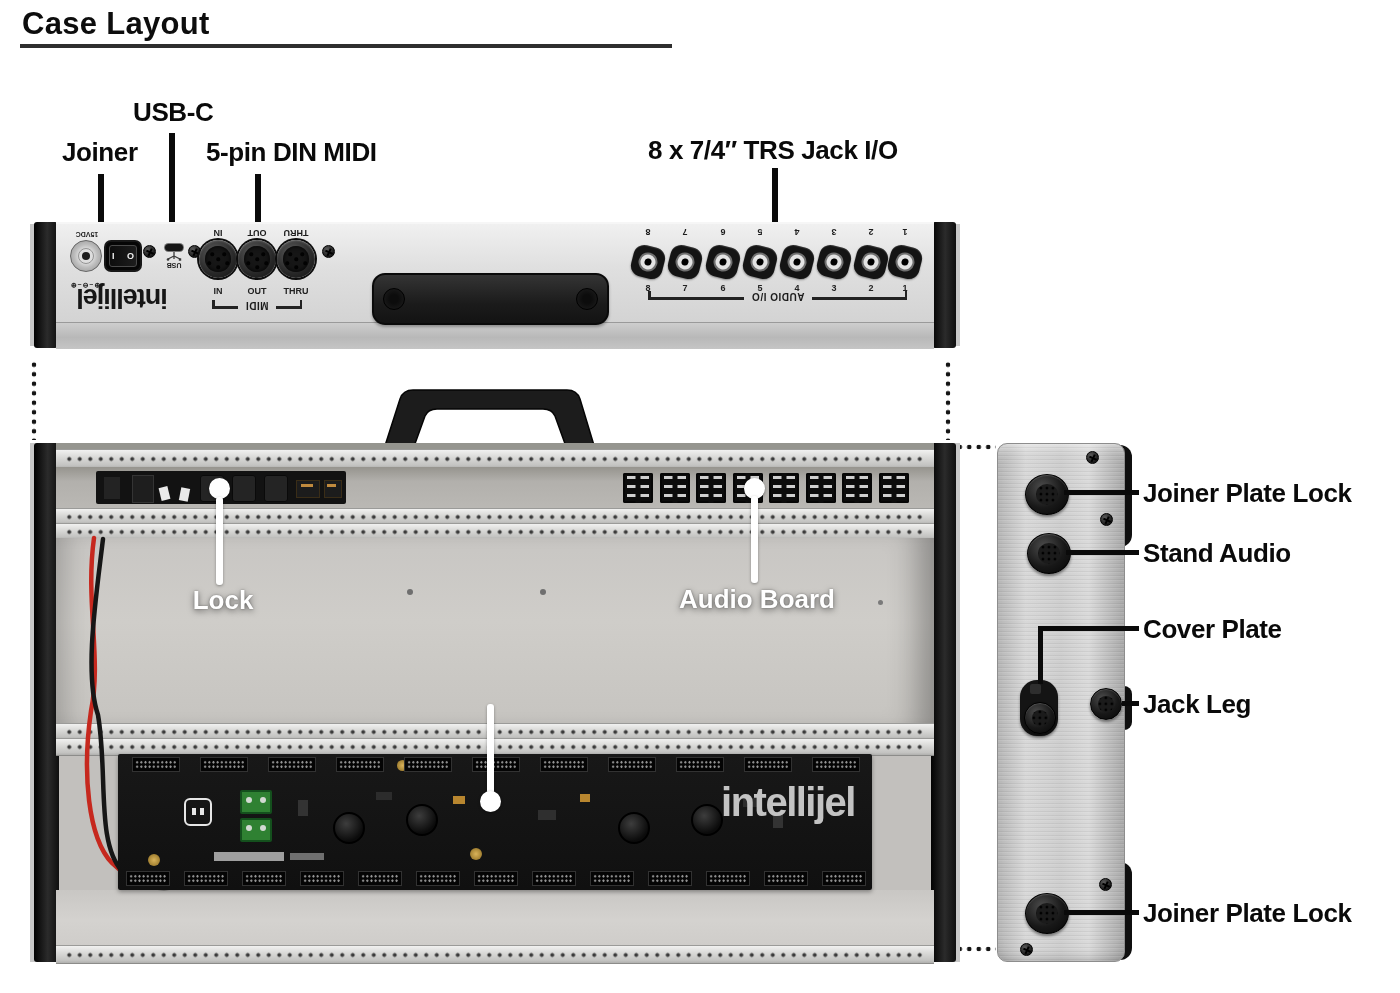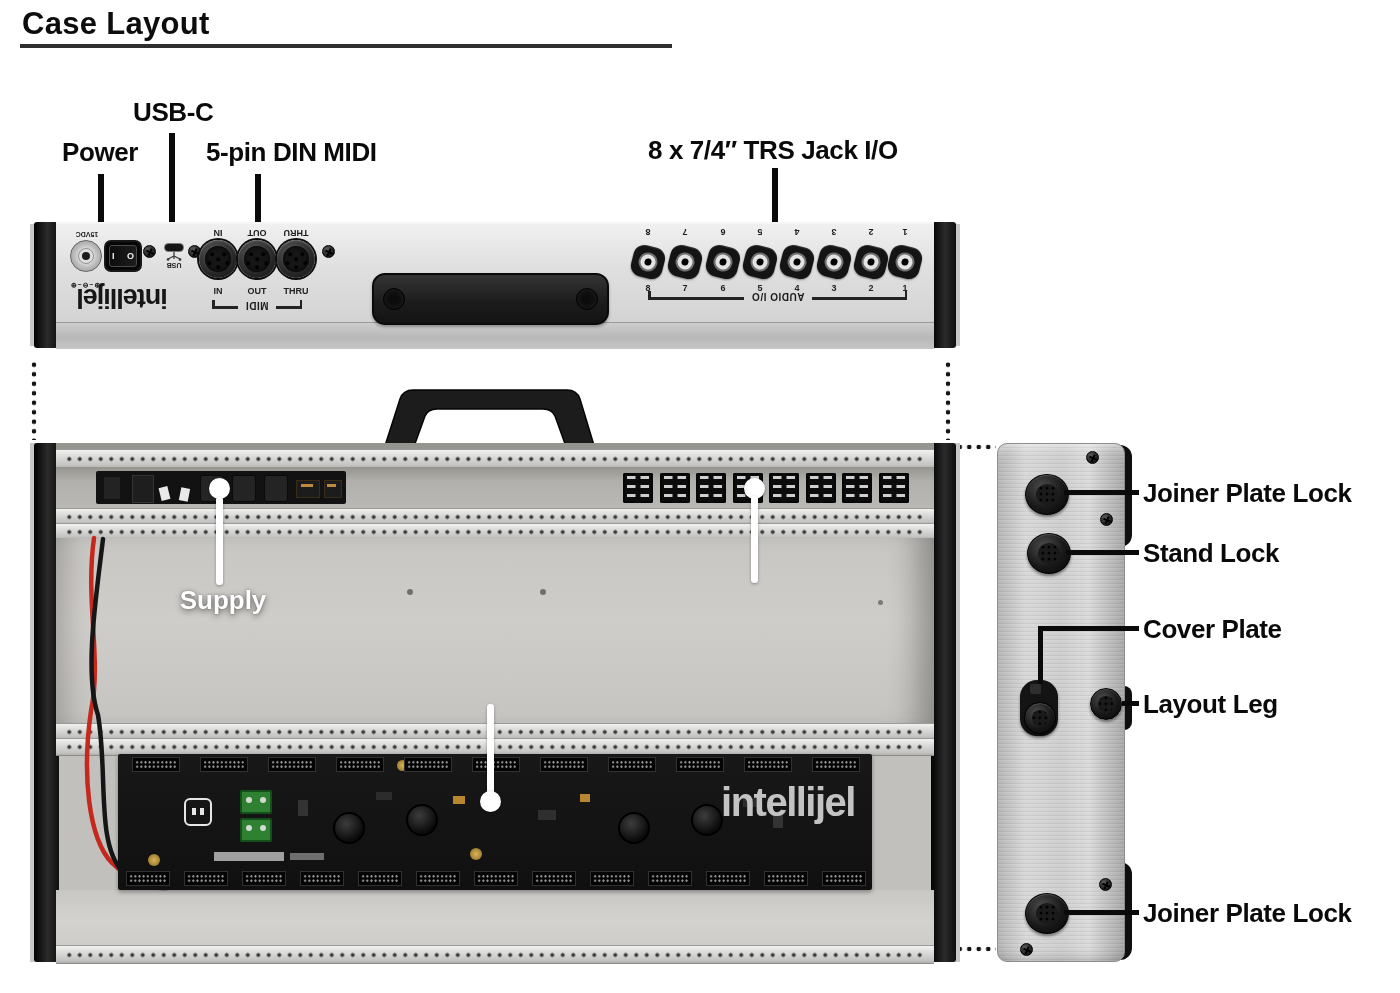--- a/index.html
+++ b/index.html
@@ -79,21 +79,21 @@
   .sliver{position:absolute;background:#c8c8c8;}
 </style>
 </head>
 <body>
 
 <div id="canvas">
 
   <div class="abs title" style="left:22px;top:6px;">Case Layout</div>
   <div class="abs" style="left:20px;top:44px;width:652px;height:4px;background:#2e2e2e;"></div>
 
-  <div class="abs lblk" style="left:62px;top:137px;">Power</div>
+  <div class="abs lblk" style="left:62px;top:137px;">Joiner</div>
   <div class="abs lblk" style="left:133px;top:97px;">USB-C</div>
   <div class="abs lblk" style="left:206px;top:137px;">5-pin DIN MIDI</div>
   <div class="abs lblk" style="left:648px;top:135px;">8 x 7/4″ TRS Jack I/O</div>
   <div class="vline" style="left:98px;top:174px;height:48px;"></div>
   <div class="vline" style="left:169px;top:133px;height:89px;"></div>
   <div class="vline" style="left:255px;top:174px;height:48px;"></div>
   <div class="vline" style="left:772px;top:168px;height:56px;"></div>
 
   <div class="abs" style="left:30px;top:222px;width:930px;height:126px;">
     <div class="sliver" style="left:0;top:2px;width:6px;height:122px;"></div>
@@ -302,24 +302,25 @@
           <div class="hdr" style="left: 588px; top: 117px; width: 42px;"></div>
           <div class="hdr" style="left: 646px; top: 117px; width: 42px;"></div>
           <div class="hdr" style="left: 704px; top: 117px; width: 42px;"></div>
         </div>
     </div>
   </div>
 
   <div class="wdot" style="left:209px;top:478px;"></div>
   <div class="wleader" style="left:216px;top:497px;width:7px;height:88px;"></div>
   <div class="abs lwht" style="left:78px;top:585px;width:290px;">
-    <div>Supply</div>
+    <div>Lock</div>
   </div>
   <div class="wdot" style="left:744px;top:478px;"></div>
   <div class="wleader" style="left:751px;top:496px;width:7px;height:87px;"></div>
+  <div class="abs lwht" style="left:632px;top:584px;width:250px;">Audio Board</div>
   <div class="wleader" style="left:487px;top:704px;width:7px;height:90px;"></div>
   <div class="wdot" style="left:480px;top:791px;"></div>
 
   <div class="abs" style="left:1040px;top:445px;width:92px;height:102px;background:#0f0f0f;border-radius:12px;"></div>
   <div class="abs" style="left:1040px;top:862px;width:92px;height:98px;background:#0f0f0f;border-radius:12px;"></div>
   <div class="abs" style="left:1090px;top:686px;width:42px;height:44px;background:#0f0f0f;border-radius:8px;"></div>
 
   <div class="abs" style="left:997px;top:443px;width:128px;height:519px;border-radius:10px;border:1px solid #8d8d8d;box-sizing:border-box;background:linear-gradient(90deg,#b6b6b6,#d8d8d8 22%,#cecece 50%,#dadada 72%,#a9a9a9);box-shadow:inset 0 10px 14px -10px rgba(255,255,255,.8),inset 0 -10px 14px -10px rgba(0,0,0,.25);">
     <div class="abs" style="inset:0;border-radius:10px;background:repeating-linear-gradient(180deg,rgba(255,255,255,.09) 0 1px,rgba(0,0,0,0) 1px 3px,rgba(0,0,0,.05) 3px 4px);"></div>
   </div>
@@ -334,21 +335,21 @@
   <div class="abs" style="left:1020px;top:680px;width:38px;height:56px;background:#141414;border-radius:17px;box-shadow:0 2px 3px rgba(0,0,0,.4);">
     <div class="abs" style="left:10px;top:4px;width:11px;height:10px;background:#2e2e2e;border-radius:2px;"></div>
     <div class="knob" style="left:4px;top:22px;width:30px;height:30px;"></div>
   </div>
   <div class="knob" style="left:1090px;top:688px;width:30px;height:30px;"></div>
   <div class="knob" style="left:1025px;top:893px;width:42px;height:39px;"></div>
 
   <div class="hline" style="left:1064px;top:490px;width:75px;"></div>
   <div class="abs lblk" style="left:1143px;top:478px;">Joiner Plate Lock</div>
   <div class="hline" style="left:1066px;top:550px;width:73px;"></div>
-  <div class="abs lblk" style="left:1143px;top:538px;">Stand Lock</div>
+  <div class="abs lblk" style="left:1143px;top:538px;">Stand Audio</div>
   <div class="hline" style="left:1038px;top:626px;width:101px;"></div>
   <div class="abs" style="left:1038px;top:626px;width:5px;height:58px;background:#0a0a0a;"></div>
   <div class="abs lblk" style="left:1143px;top:614px;">Cover Plate</div>
   <div class="hline" style="left:1122px;top:701px;width:17px;"></div>
-  <div class="abs lblk" style="left:1143px;top:689px;">Layout Leg</div>
+  <div class="abs lblk" style="left:1143px;top:689px;">Jack Leg</div>
   <div class="hline" style="left:1064px;top:910px;width:75px;"></div>
   <div class="abs lblk" style="left:1143px;top:898px;">Joiner Plate Lock</div>
 </div>
 
 </body></html>

